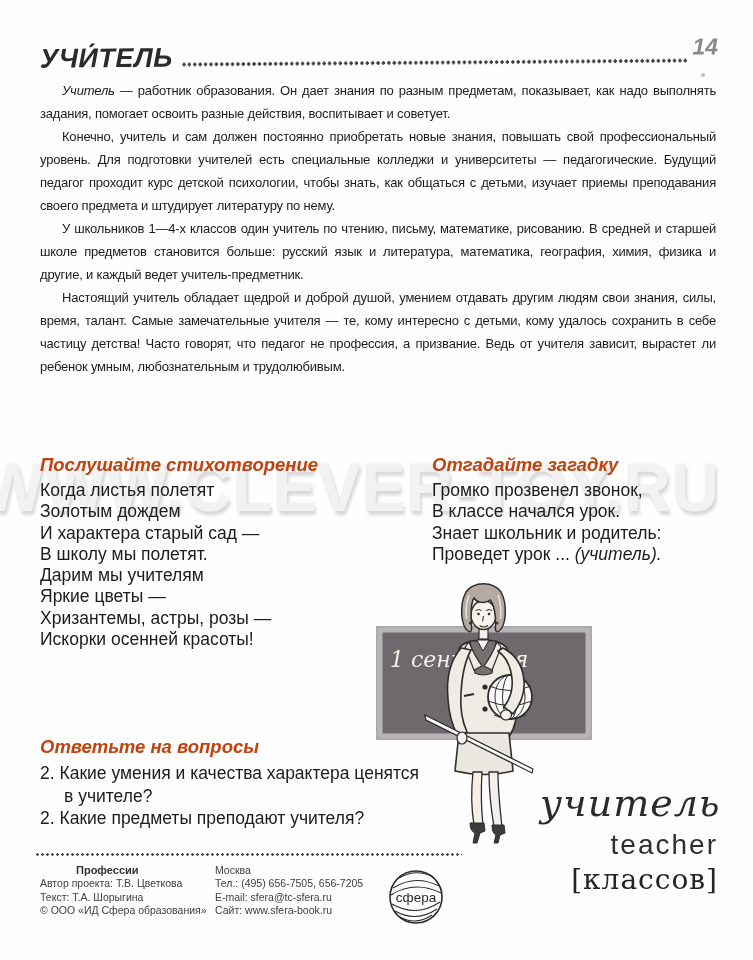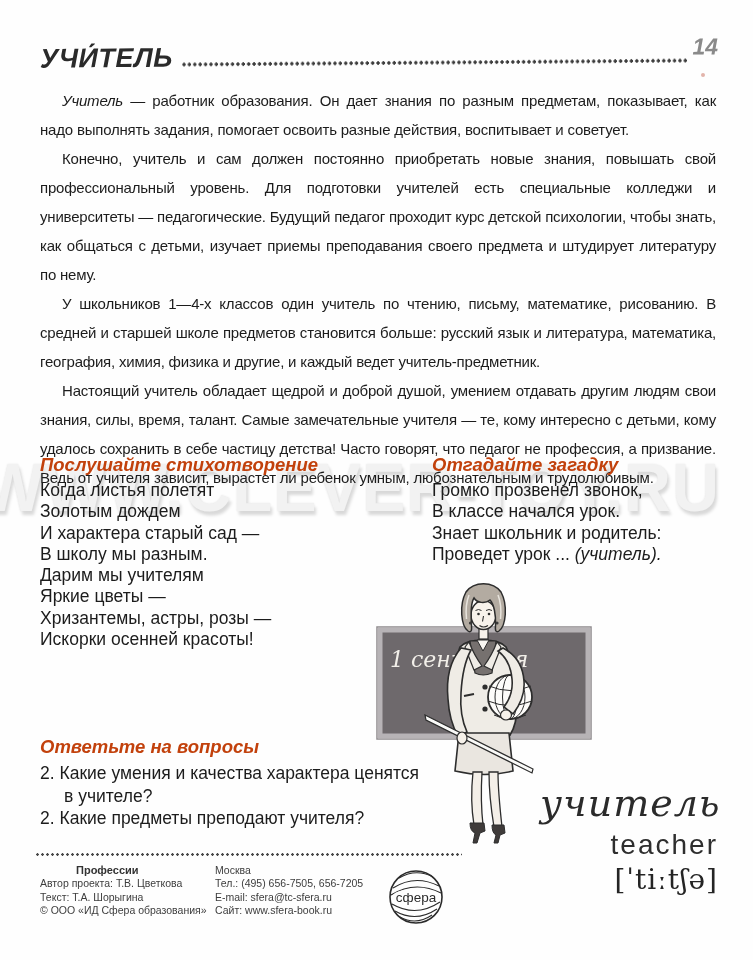--- a/index.html
+++ b/index.html
@@ -26,22 +26,22 @@
     flex:1;height:4px;margin:0 5px 7px 9px;
     background-image:radial-gradient(circle at 2px 2px,#3c3c3c 1.5px,transparent 1.9px);
     background-size:5.4px 4px;background-repeat:repeat-x;
   }
   .page-number{
     font-size:23px;font-weight:bold;font-style:italic;color:#8a8a8a;
     margin-bottom:9px;
   }
   
   .intro{
-    position:absolute;left:40px;top:86px;width:676px;
-    font-size:15px;line-height:29px;letter-spacing:-0.2px;
+    position:absolute;left:40px;top:79px;width:676px;
+    font-size:13px;line-height:23px;letter-spacing:-0.2px;
     text-align:justify;
   }
   .intro p{margin:0;text-indent:22px;}
   
   .watermark{
     position:absolute;left:-18px;top:450px;width:800px;z-index:0;
     font-size:65px;font-weight:bold;letter-spacing:1px;white-space:nowrap;
     color:#f2f2f2;
     text-shadow:2px 3px 3px #d9d9d9, 0 0 2px #e7e7e7;
     transform:scaleY(1.06);
@@ -111,21 +111,21 @@
     <p>Конечно, учитель и сам должен постоянно приобретать новые знания, повышать свой профессиональный уровень. Для подготовки учителей есть специальные колледжи и университеты — педагогические. Будущий педагог проходит курс детской психологии, чтобы знать, как общаться с детьми, изучает приемы преподавания своего предмета и штудирует литературу по нему.</p>
     <p>У школьников 1—4-х классов один учитель по чтению, письму, математике, рисованию. В средней и старшей школе предметов становится больше: русский язык и литература, математика, география, химия, физика и другие, и каждый ведет учитель-предметник.</p>
     <p>Настоящий учитель обладает щедрой и доброй душой, умением отдавать другим людям свои знания, силы, время, талант. Самые замечательные учителя — те, кому интересно с детьми, кому удалось сохранить в себе частицу детства! Часто говорят, что педагог не профессия, а призвание. Ведь от учителя зависит, вырастет ли ребенок умным, любознательным и трудолюбивым.</p>
   </div>
 
   <div class="poem layer">
     <div class="section-heading">Послушайте стихотворение</div>
     <div class="verse-line">Когда листья полетят</div>
     <div class="verse-line">Золотым дождем</div>
     <div class="verse-line">И характера старый сад —</div>
-    <div class="verse-line">В школу мы разным.</div>
+    <div class="verse-line">В школу мы полетят.</div>
     <div class="verse-line">Дарим мы учителям</div>
     <div class="verse-line">Яркие цветы —</div>
     <div class="verse-line">Хризантемы, астры, розы —</div>
     <div class="verse-line">Искорки осенней красоты!</div>
   </div>
 
   <div class="riddle layer">
     <div class="section-heading">Отгадайте загадку</div>
     <div class="verse-line">Громко прозвенел звонок,</div>
     <div class="verse-line">В классе начался урок.</div>
@@ -223,16 +223,16 @@
       <path d="M8,42 Q29,54 50,40" fill="none" stroke="#2b2b2b" stroke-width="1.1"></path>
       <path d="M13,48 Q29,57 45,46" fill="none" stroke="#2b2b2b" stroke-width="1.1"></path>
       <ellipse cx="29" cy="28" rx="24" ry="8" fill="#fefefe" stroke="none"></ellipse>
       <text x="29" y="32.5" font-size="13.5" text-anchor="middle" fill="#2b2b2b" font-family="Liberation Sans, sans-serif">сфера</text>
     </svg>
   </div>
 
   <div class="vocab layer">
     <div class="vocab-ru">учитель</div>
     <div class="vocab-en">teacher</div>
-    <div class="vocab-ipa">[ˈtiːtʃə]</div>
+    <div class="vocab-ipa">[классов]</div>
   </div>
 
 </div>
 
 </body></html>

